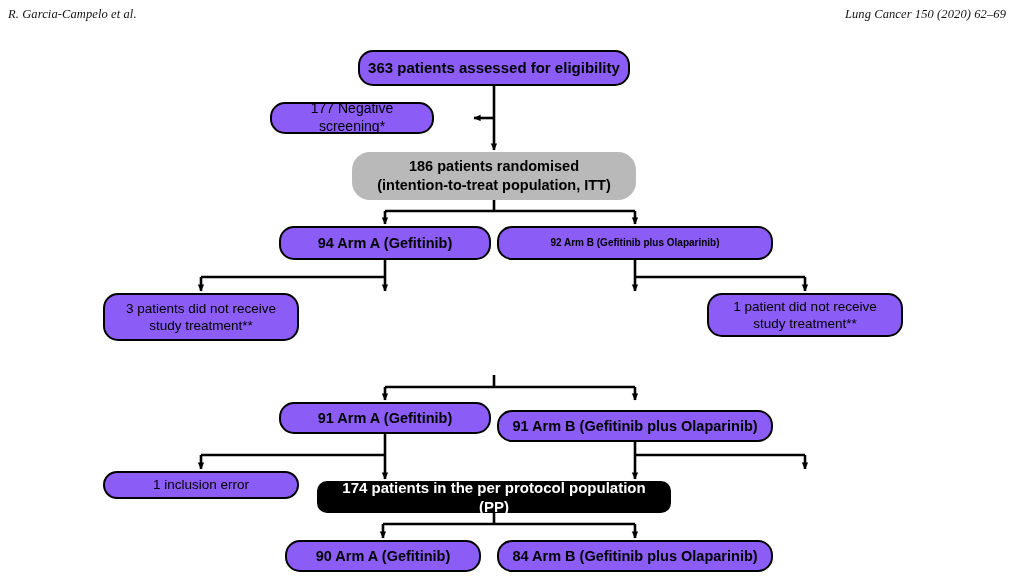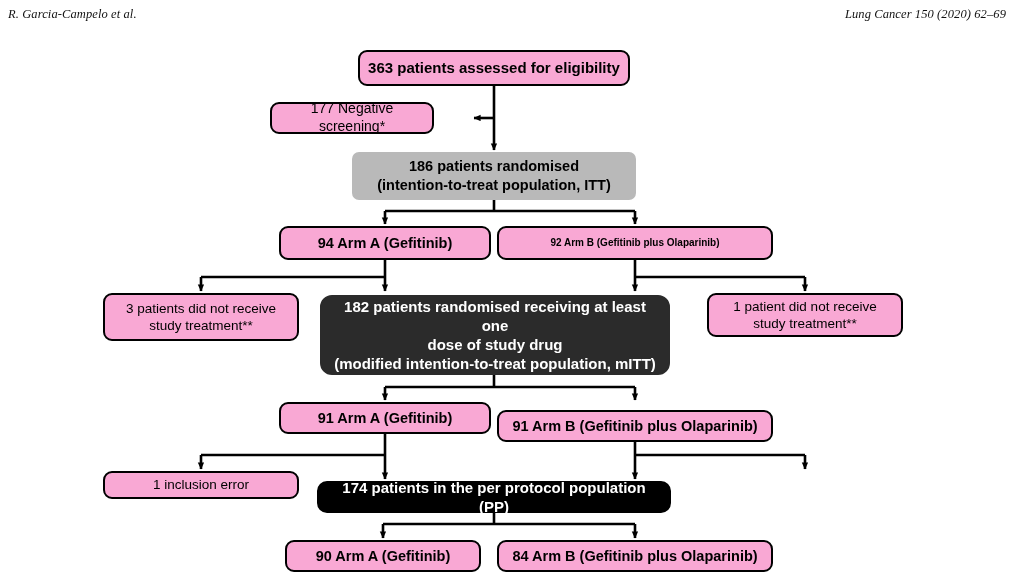--- a/index.html
+++ b/index.html
@@ -31,31 +31,31 @@
   .canvas{position:absolute;left:0;top:0;width:1016px;height:584px;}
   .svg-layer{position:absolute;left:0;top:0;width:1016px;height:584px;}
 
   
   .node{
     position:absolute;
     box-sizing:border-box;
     display:flex;align-items:center;justify-content:center;
     text-align:center;
     border:2px solid #000;
-    border-radius:9px;
-    background:#f9a8d4;
+    border-radius:15px;
+    background:#8b5cf6;
     color:#000;
     line-height:1.28;
     z-index:3;
   }
   .node .txt{display:block;padding:0 8px;}
   .b{font-weight:bold;}
   .n{font-weight:normal;}
 
-  .node.gray{background:#b9b9b9;border-color:#b9b9b9;border-radius:7px;}
+  .node.gray{background:#b9b9b9;border-color:#b9b9b9;border-radius:18px;}
   .node.dark{background:#2b2b2b;border-color:#2b2b2b;color:#ffffff;border-radius:12px;}
   .node.black{background:#000000;border-color:#000000;color:#ffffff;border-radius:10px;}
 
   
   #n-eligibility{left:358px;top:50px;width:272px;height:36px;font-size:15px;}
   #n-negscreen  {left:270px;top:102px;width:164px;height:32px;font-size:14px;}
   #n-itt        {left:352px;top:152px;width:284px;height:48px;font-size:14.5px;}
   #n-armA1      {left:279px;top:226px;width:212px;height:34px;font-size:14.5px;}
   #n-armB1      {left:497px;top:226px;width:276px;height:34px;font-size:10px;}
   #n-noTreatA   {left:103px;top:293px;width:196px;height:48px;font-size:13.5px;}
@@ -146,27 +146,20 @@
     <span class="txt b">92 Arm B (Gefitinib plus Olaparinib)</span>
   </div>
 
   <div class="node" id="n-noTreatA">
     <span class="txt n">
       <span>3 patients did not receive</span><br>
       <span>study treatment**</span>
     </span>
   </div>
 
-  <div class="node dark" id="n-mitt">
-    <span class="txt b">
-      <span>182 patients randomised receiving at least one</span><br>
-      <span>dose of study drug</span><br>
-      <span>(modified intention-to-treat population, mITT)</span>
-    </span>
-  </div>
 
   <div class="node" id="n-noTreatB">
     <span class="txt n">
       <span>1 patient did not receive</span><br>
       <span>study treatment**</span>
     </span>
   </div>
 
   <div class="node" id="n-armA2">
     <span class="txt b">91 Arm A (Gefitinib)</span>

